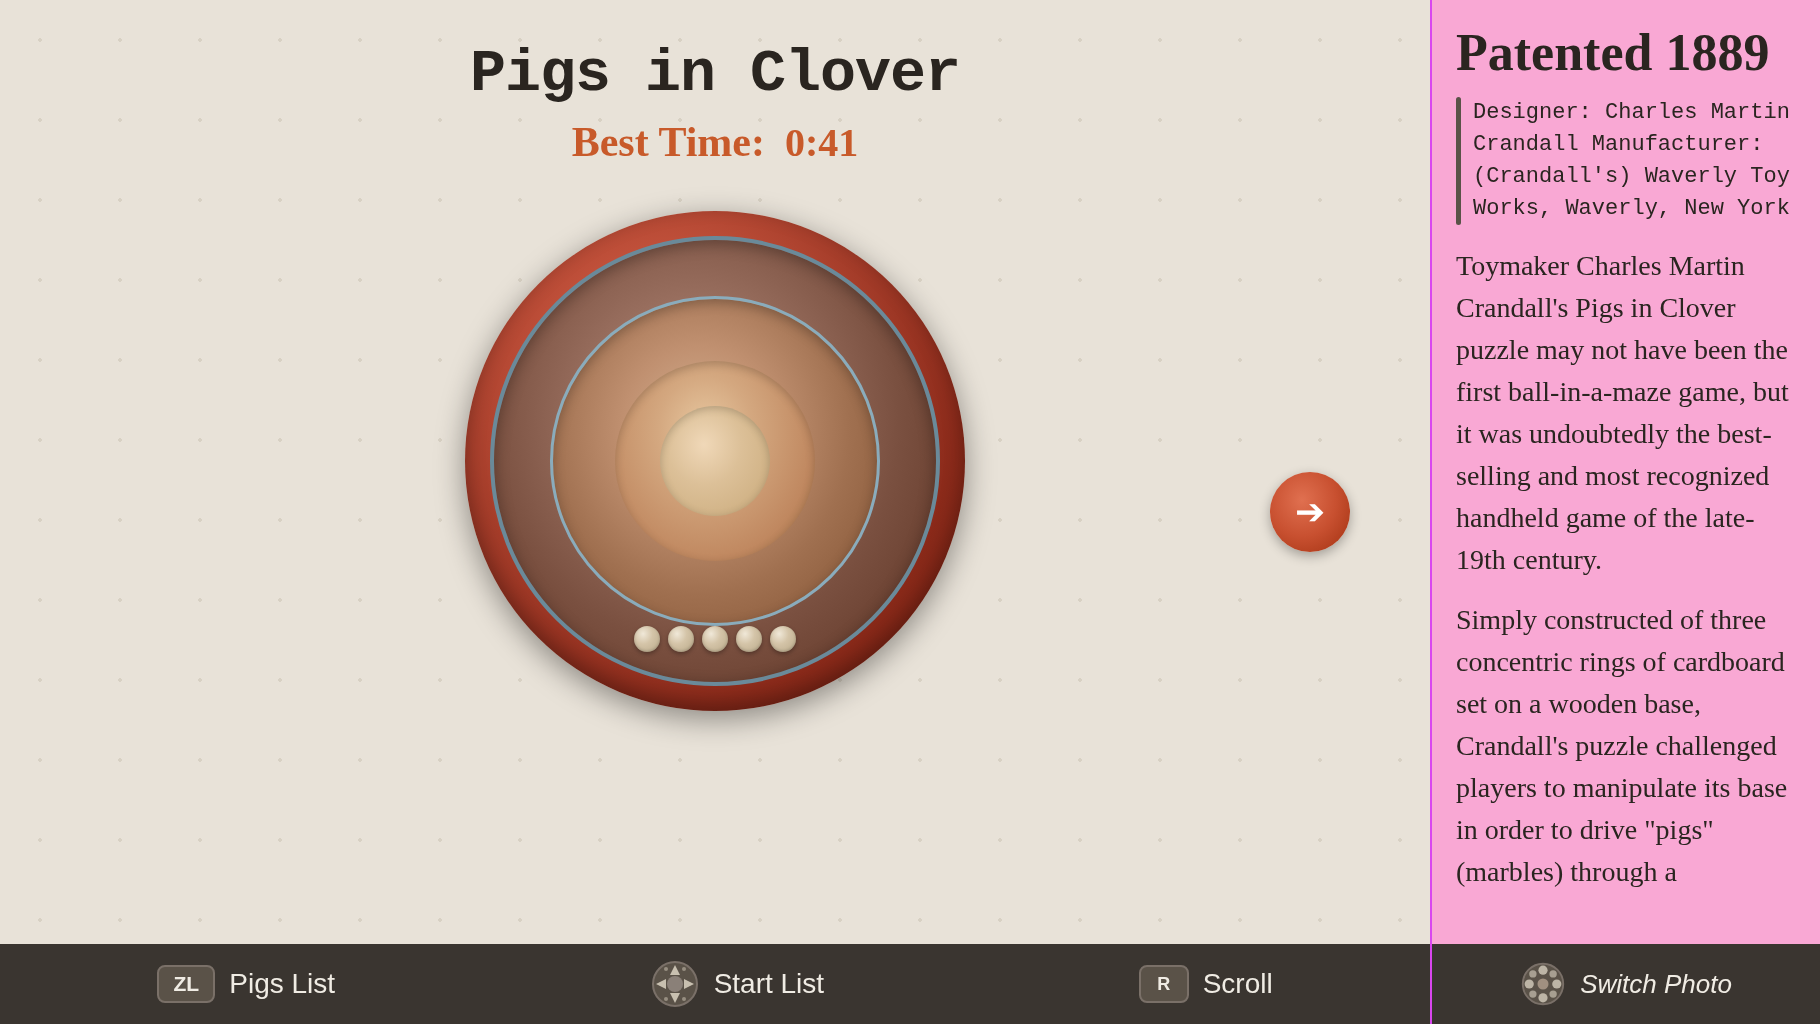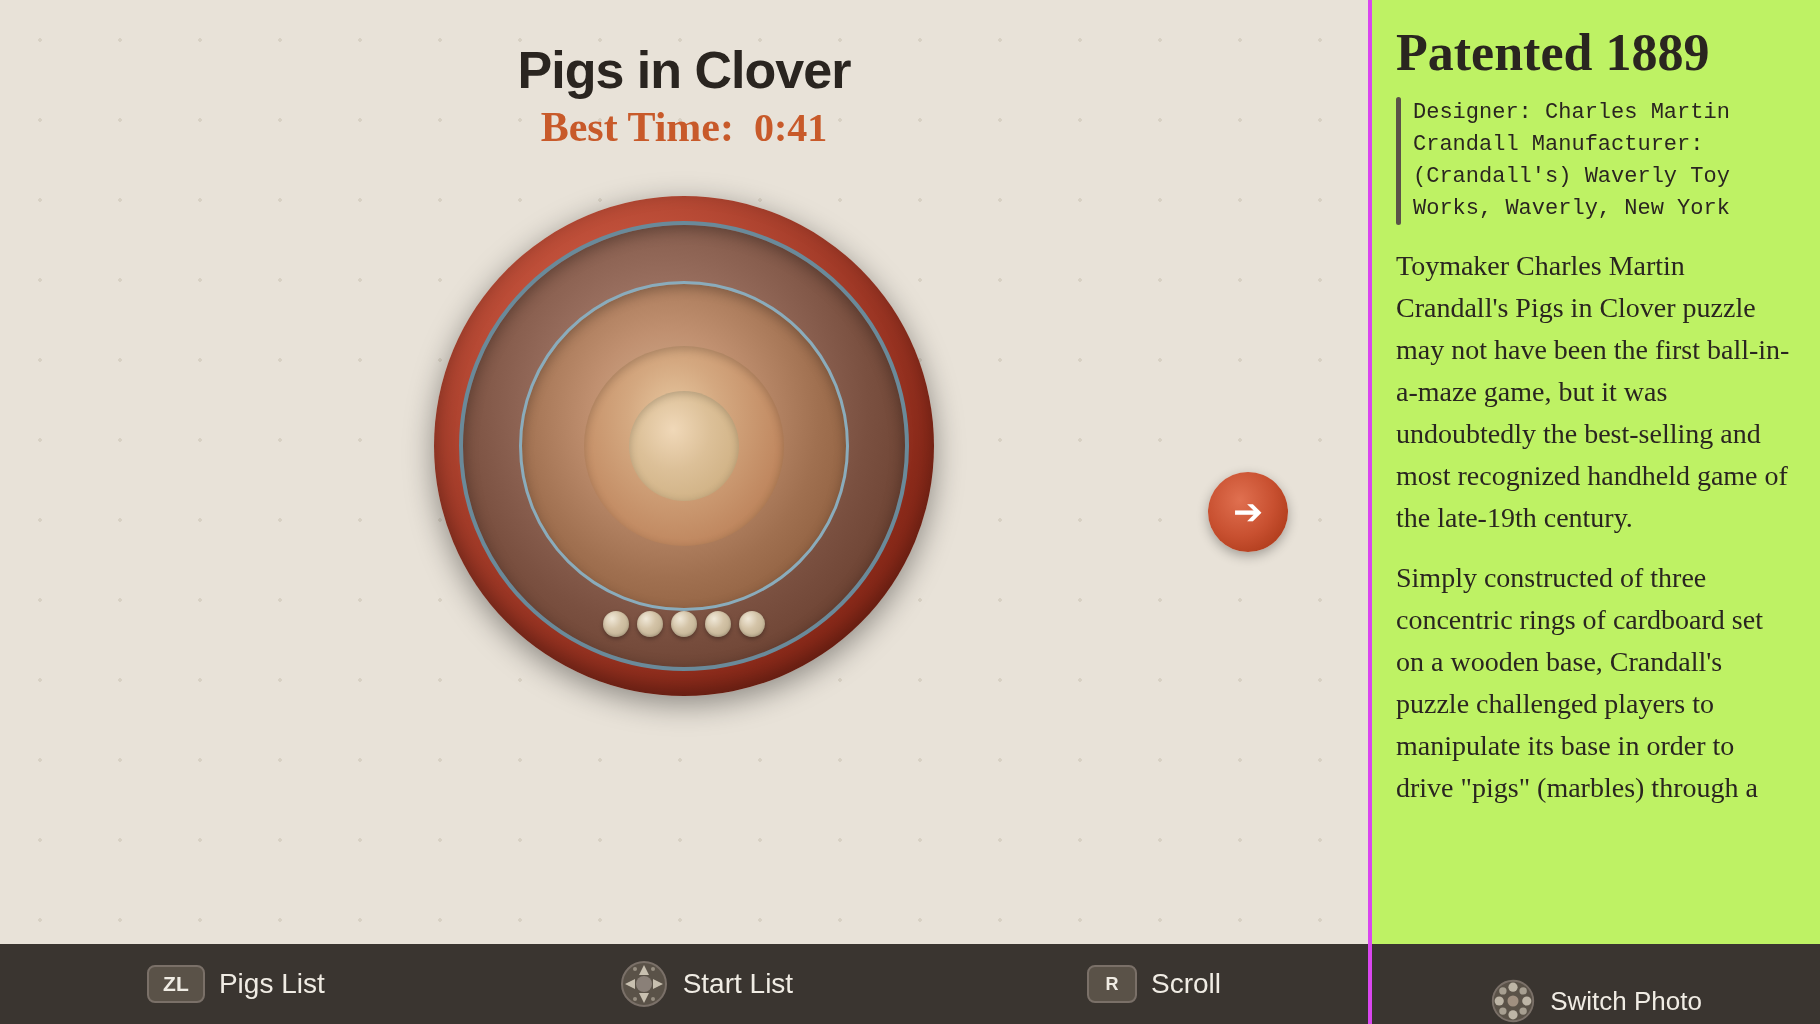--- a/index.html
+++ b/index.html
@@ -29,34 +29,34 @@
       content: '';
       position: absolute;
       top: 0; left: 0; right: 0; bottom: 0;
       background-image: radial-gradient(circle, #c8c0b0 2px, transparent 2px);
       background-size: 80px 80px;
       opacity: 0.5;
       pointer-events: none;
     }
 
     .game-title {
-      font-size: 52px;
+      font-size: 60px;
       font-weight: 700;
       color: #2a2520;
       letter-spacing: -1px;
       position: relative;
       z-index: 1;
-      font-family: Liberation Sans, sans-serif;
+      font-family: Liberation Mono, monospace;
     }
 
     .best-time-row {
       display: flex;
       align-items: center;
       gap: 20px;
-      margin-top: 3px;
+      margin-top: 10px;
       position: relative;
       z-index: 1;
     }
 
     .best-time-label {
       font-size: 42px;
       color: #c85a2a;
       font-weight: bold;
       font-family: 'Georgia', serif;
     }
@@ -249,26 +249,26 @@
       justify-content: center;
       color: #f0ece4;
       font-size: 18px;
       font-weight: bold;
       font-family: 'Arial', sans-serif;
       border: 2px solid #7a7068;
     }
 
     
     .right-panel {
-      width: 452px;
-      background-color: #bef264;
+      width: 390px;
+      background-color: #f9a8d4;
       display: flex;
       flex-direction: column;
       overflow: hidden;
-      border-left: 4px solid #d946ef;
+      border-left: 2px solid #d946ef;
       position: relative;
     }
 
     .right-panel-title {
       font-size: 52px;
       font-weight: 700;
       color: #2a2520;
       padding: 24px 24px 16px 24px;
       font-family: 'Georgia', serif;
       line-height: 1.1;
@@ -305,23 +305,24 @@
       color: #2a2520;
       line-height: 1.5;
       font-family: Liberation Serif, serif;
       margin-bottom: 18px;
     }
 
     .right-panel-bottom {
       height: 80px;
       background-color: #3a3530;
       display: flex;
-      align-items: flex-end;
+      align-items: center;
       justify-content: center;
       gap: 16px;
+      font-style: italic;
     }
 
     .switch-photo-btn {
       display: flex;
       align-items: center;
       gap: 14px;
       color: #f0ece4;
       font-size: 26px;
       font-family: 'Arial', sans-serif;
       cursor: pointer;

